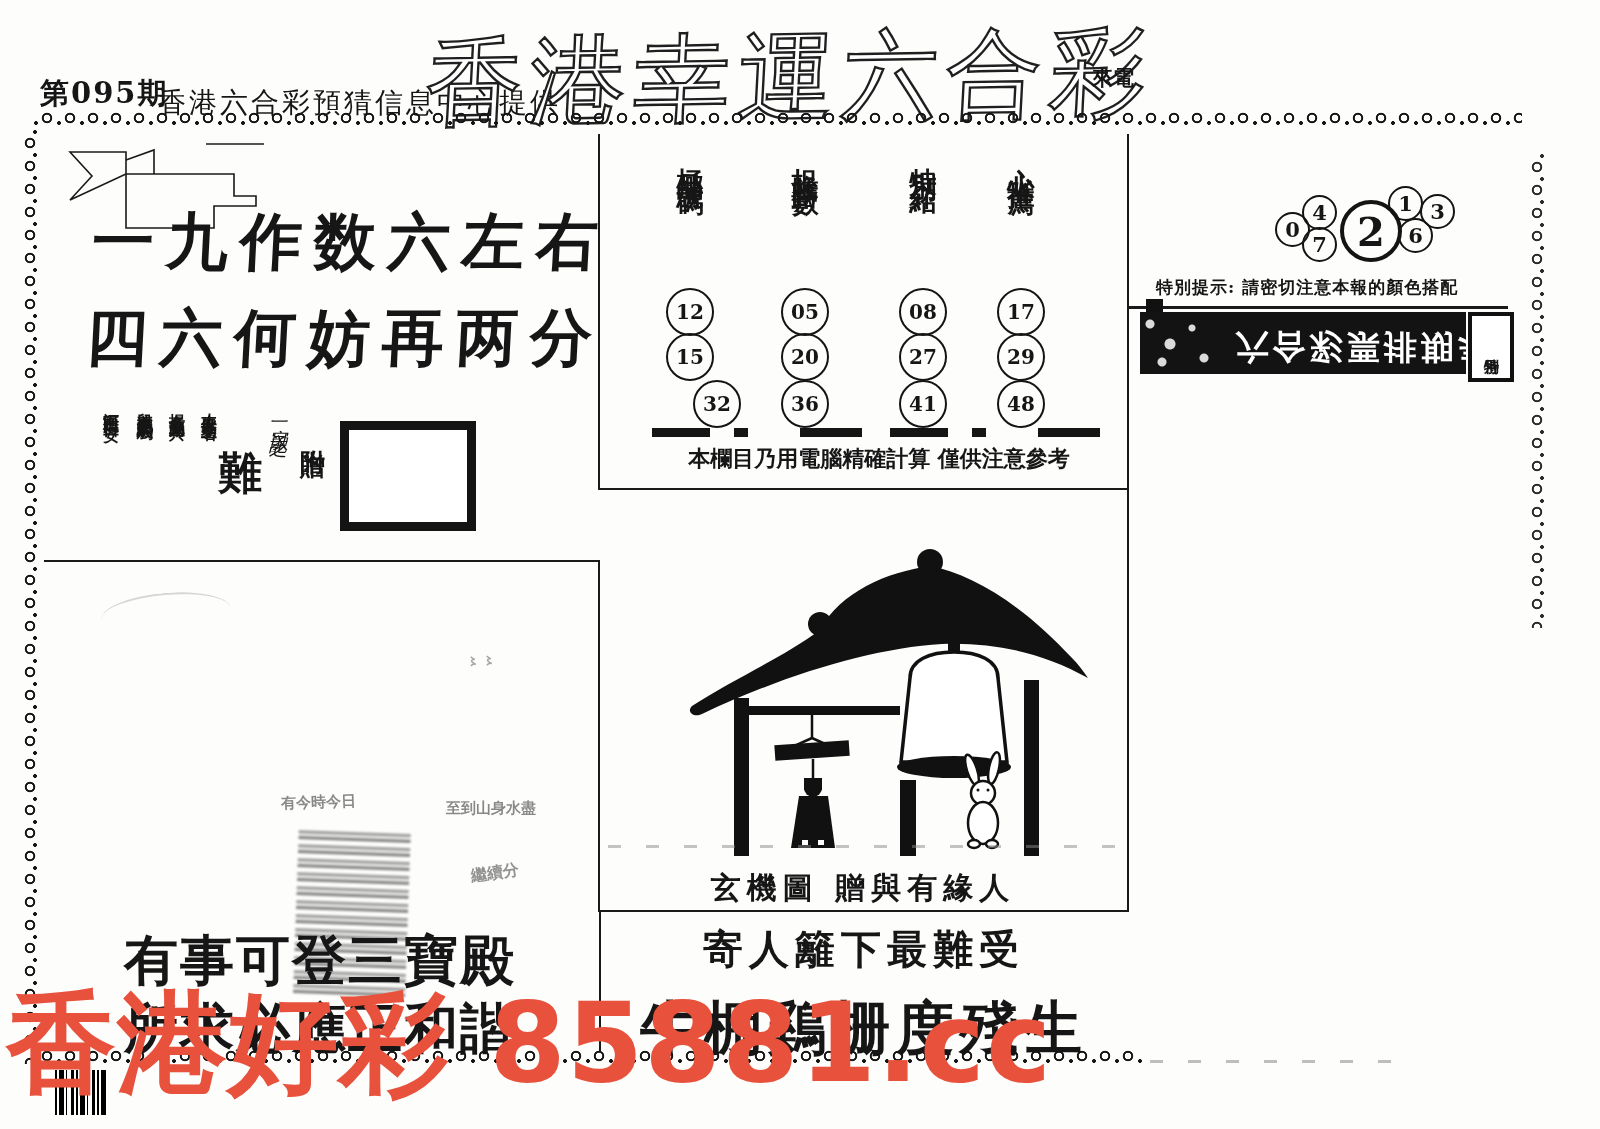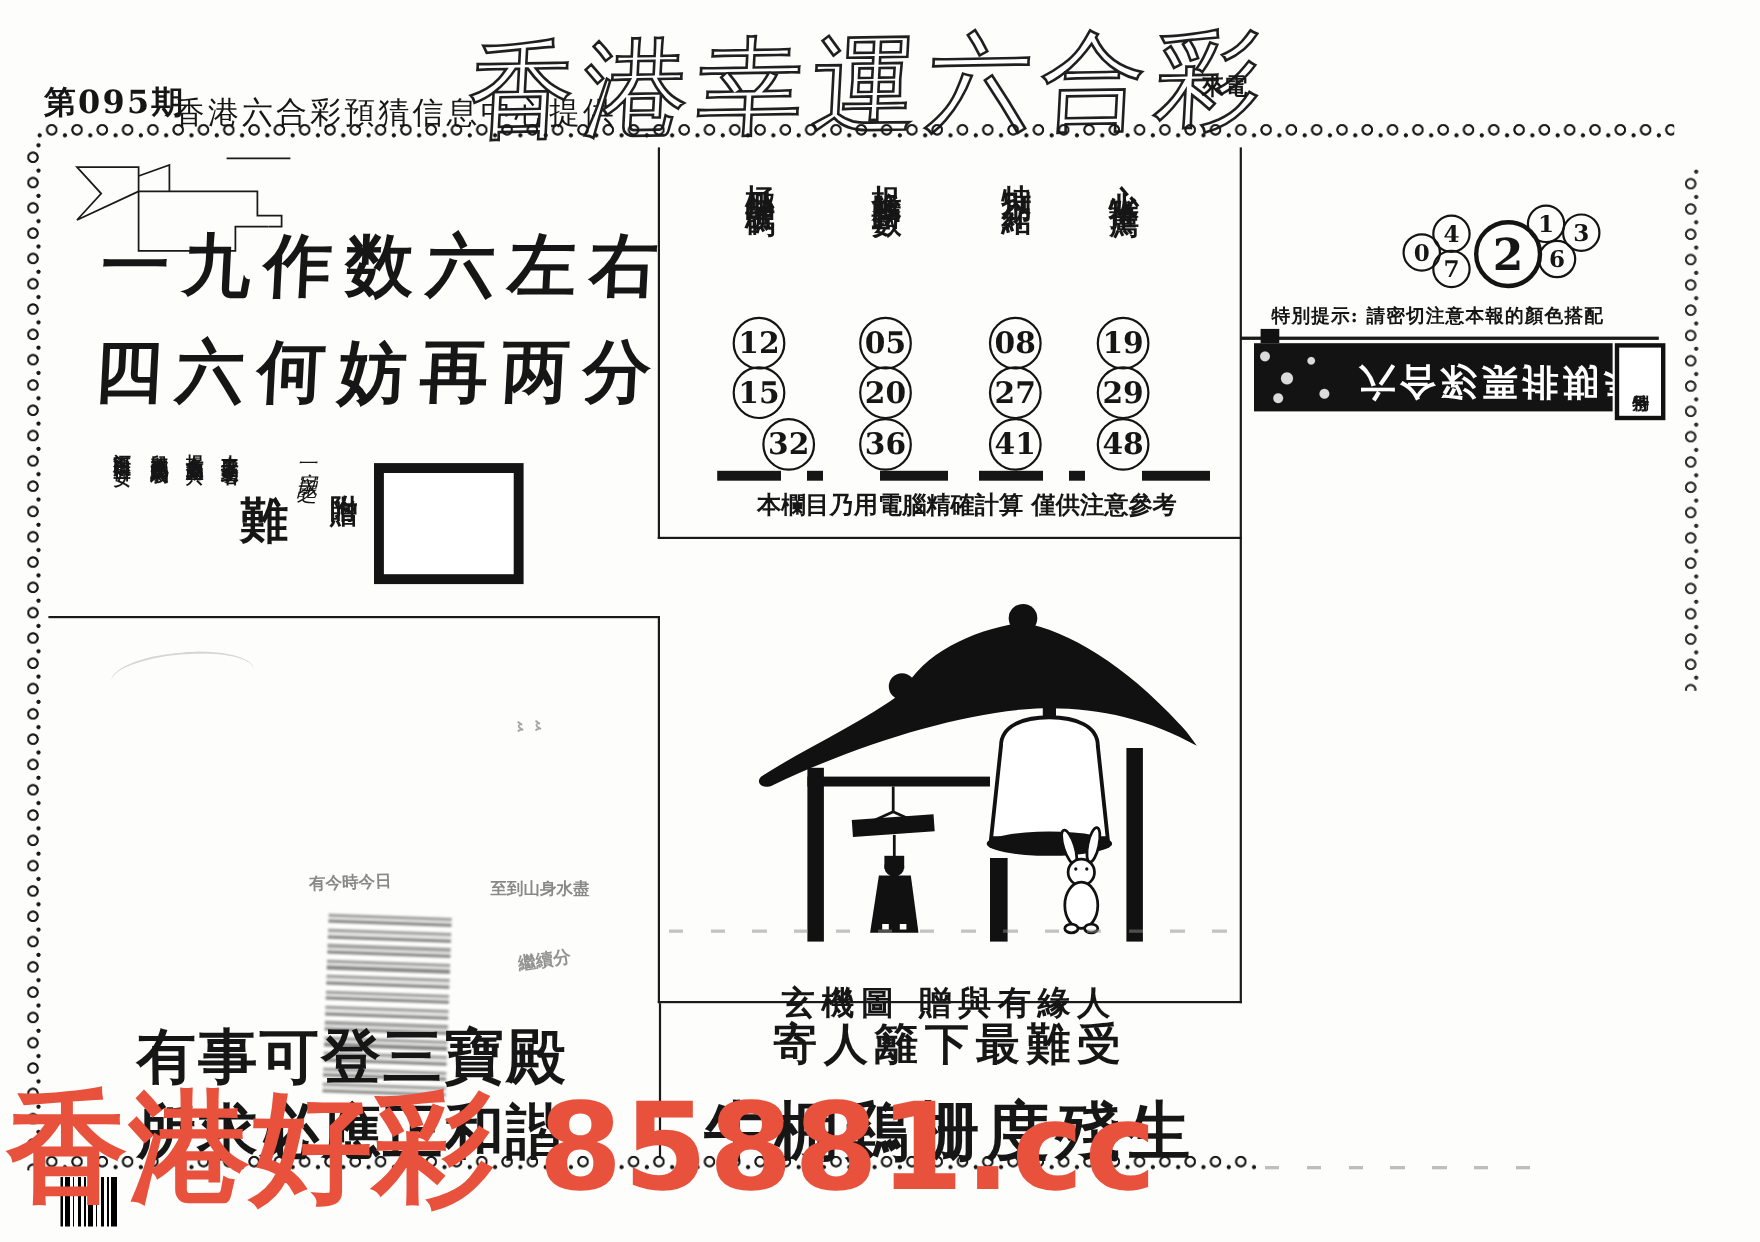--- a/index.html
+++ b/index.html
@@ -12,21 +12,21 @@
     radial-gradient(circle at 6px 11px, #161616 1.6px, transparent 2.2px),
     radial-gradient(circle at 17px 6px, transparent 3px, #161616 3.6px, #161616 4.9px, transparent 5.6px);}
   .chain-v{width:15px;background-repeat:repeat-y;background-size:15px 23px;background-image:
     radial-gradient(circle at 11px 6px, #161616 1.6px, transparent 2.2px),
     radial-gradient(circle at 6px 17px, transparent 3px, #161616 3.6px, #161616 4.9px, transparent 5.6px);}
   .ln{background:#1a1a1a;}
   
   .circle{position:absolute;border:2.5px solid #141414;border-radius:50%;display:flex;
           align-items:center;justify-content:center;font-family:"DejaVu Serif",serif;
           font-weight:600;background:transparent;}
-  .num{width:44px;height:44px;font-size:27px;}
+  .num{width:44px;height:44px;font-size:20px;}
   .sm{width:31px;height:31px;font-size:21px;border-width:2px;}
   .bg{width:54px;height:54px;font-size:40px;border-width:4.5px;font-weight:700;}
   .colhead{position:absolute;writing-mode:vertical-rl;text-orientation:upright;
            font-size:27px;font-weight:700;letter-spacing:7px;}
   .poemcol{position:absolute;writing-mode:vertical-rl;text-orientation:upright;
            font-size:16px;font-weight:600;letter-spacing:2px;}
   .masthead{font-size:96px;letter-spacing:8px;white-space:nowrap;color:#ffffff;
             -webkit-text-stroke:2.4px #1f1f1f;text-shadow:0 0 1px #444;
             transform:rotate(-1deg) skewX(-4deg);}
   .bigverse{font-size:62px;font-weight:900;letter-spacing:12px;white-space:nowrap;
@@ -110,21 +110,21 @@
 
   <div class="circle num" style="left:666px;top:288px;">12</div>
   <div class="circle num" style="left:666px;top:333px;">15</div>
   <div class="circle num" style="left:666px;top:380px;margin-left:27px;">32</div>
   <div class="circle num" style="left:781px;top:288px;">05</div>
   <div class="circle num" style="left:781px;top:333px;">20</div>
   <div class="circle num" style="left:781px;top:380px;">36</div>
   <div class="circle num" style="left:899px;top:288px;">08</div>
   <div class="circle num" style="left:899px;top:333px;">27</div>
   <div class="circle num" style="left:899px;top:380px;">41</div>
-  <div class="circle num" style="left:997px;top:288px;">19</div>
+  <div class="circle num" style="left:997px;top:288px;">17</div>
   <div class="circle num" style="left:997px;top:333px;">29</div>
   <div class="circle num" style="left:997px;top:380px;">48</div>
 
   <div class="abs erased" style="left:652px;top:428px;width:452px;height:9px;"></div>
   <div class="abs" style="left:648px;top:444px;width:462px;text-align:center;font-size:22px;font-weight:600;">本欄目乃用電腦精確計算 僅供注意參考</div>
 
   <div class="circle sm" style="left:1275px;top:212px;">0</div>
   <div class="circle sm" style="left:1302px;top:195px;">4</div>
   <div class="circle sm" style="left:1302px;top:227px;">7</div>
   <div class="circle bg" style="left:1340px;top:200px;">2</div>
@@ -181,21 +181,21 @@
       <circle cx="311" cy="263" r="12"></circle>
       <ellipse cx="311" cy="293" rx="15" ry="21"></ellipse>
       <ellipse cx="302" cy="314" rx="6" ry="4"></ellipse>
       <ellipse cx="320" cy="314" rx="6" ry="4"></ellipse>
       <circle cx="306" cy="260" r="1.5" fill="#111" stroke="none"></circle>
       <circle cx="316" cy="260" r="1.5" fill="#111" stroke="none"></circle>
     </g>
   </svg>
 
   <div class="abs dashfaint" style="left:608px;top:845px;width:515px;height:3px;opacity:.5;"></div>
-  <div class="abs" style="left:598px;top:868px;width:530px;text-align:center;font-size:30px;font-weight:700;letter-spacing:6px;margin-top:24px;">玄機圖 贈與有緣人</div>
+  <div class="abs" style="left:598px;top:868px;width:530px;text-align:center;font-size:30px;font-weight:700;letter-spacing:6px;">玄機圖 贈與有緣人</div>
 
   <div class="abs botverse" style="left:60px;top:925px;width:520px;text-align:center;font-size:54px;letter-spacing:2px;">有事可登三寶殿</div>
   <div class="abs botverse" style="left:60px;top:993px;width:520px;text-align:center;font-size:54px;letter-spacing:2px;filter:blur(.4px);">所求必應正和諧</div>
   <div class="abs botverse" style="left:600px;top:922px;width:528px;text-align:center;font-size:40px;font-weight:700;letter-spacing:6px;">寄人籬下最難受</div>
   <div class="abs botverse" style="left:600px;top:990px;width:528px;text-align:center;font-size:58px;font-weight:700;letter-spacing:6px;">牛棚鷄栅度殘生</div>
 
   <div class="abs barcode" style="left:55px;top:1070px;width:52px;height:45px;"></div>
 
   <div class="abs watermark" style="left:6px;top:988px;z-index:30;">香港好彩 85881.cc</div>
 

